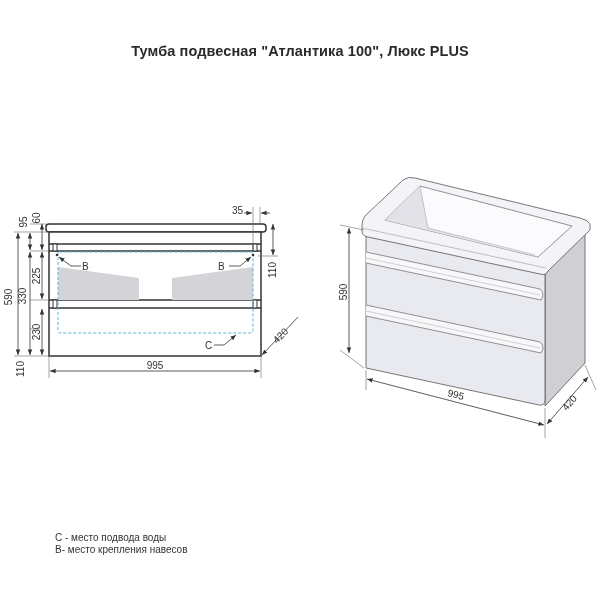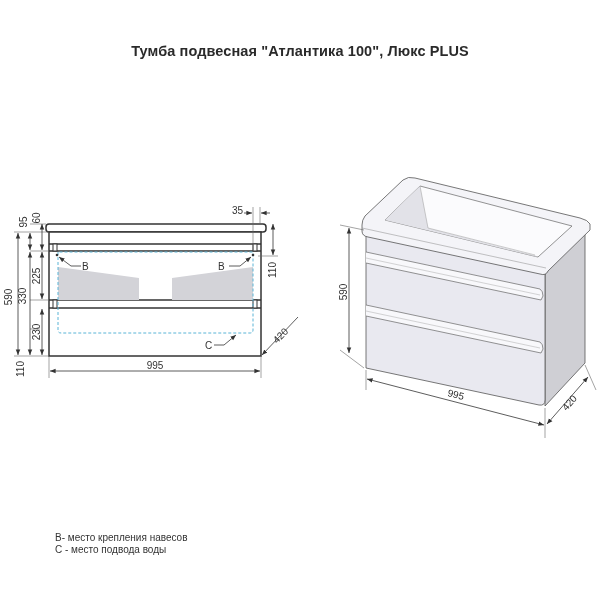--- a/index.html
+++ b/index.html
@@ -132,15 +132,15 @@
     <line x1="367" y1="379" x2="544" y2="425" stroke="#333" stroke-width="0.8" marker-start="url(#ah)" marker-end="url(#ah)"></line>
     <text class="dim" transform="translate(455,398) rotate(14)" text-anchor="middle">995</text>
 
     <line x1="585" y1="365" x2="596" y2="390" stroke="#666" stroke-width="0.6"></line>
     <line x1="547" y1="424" x2="588" y2="377" stroke="#333" stroke-width="0.8" marker-start="url(#ah)" marker-end="url(#ah)"></line>
     <text class="dim" transform="translate(572,405) rotate(-48)" text-anchor="middle">420</text>
   </g>
 </svg>
 
 <div class="legend">
+  <div>C - место подвода воды</div>
   <div>B- место крепления навесов</div>
-  <div>C - место подвода воды</div>
 </div>
 
 </body></html>

